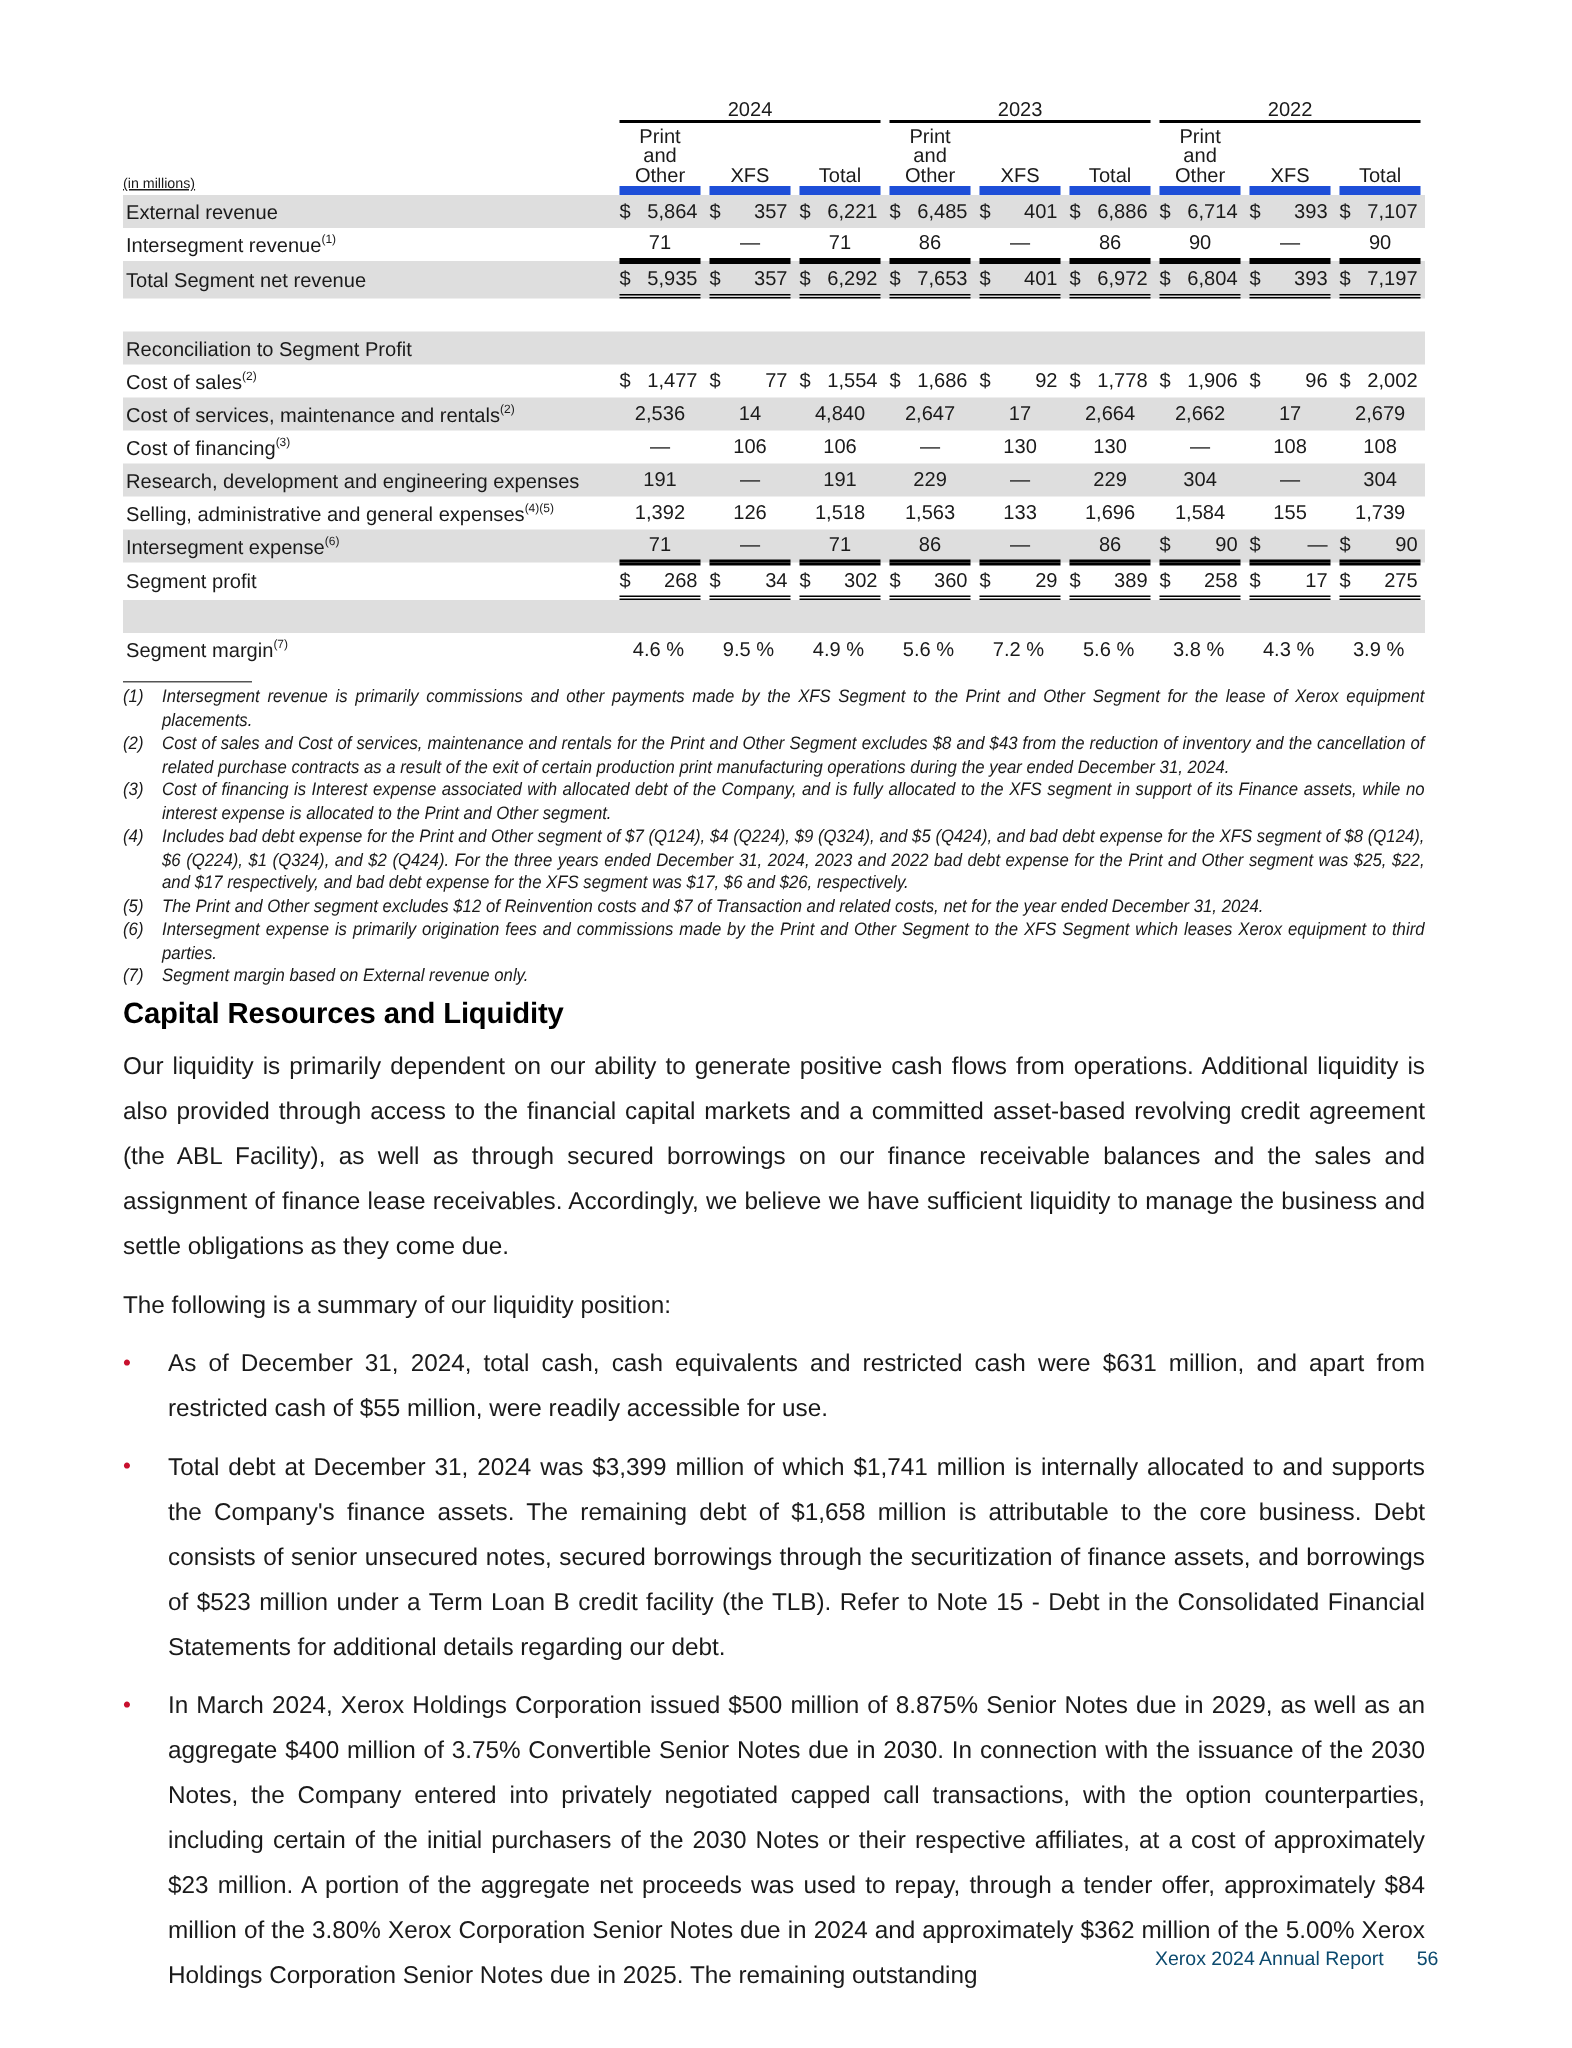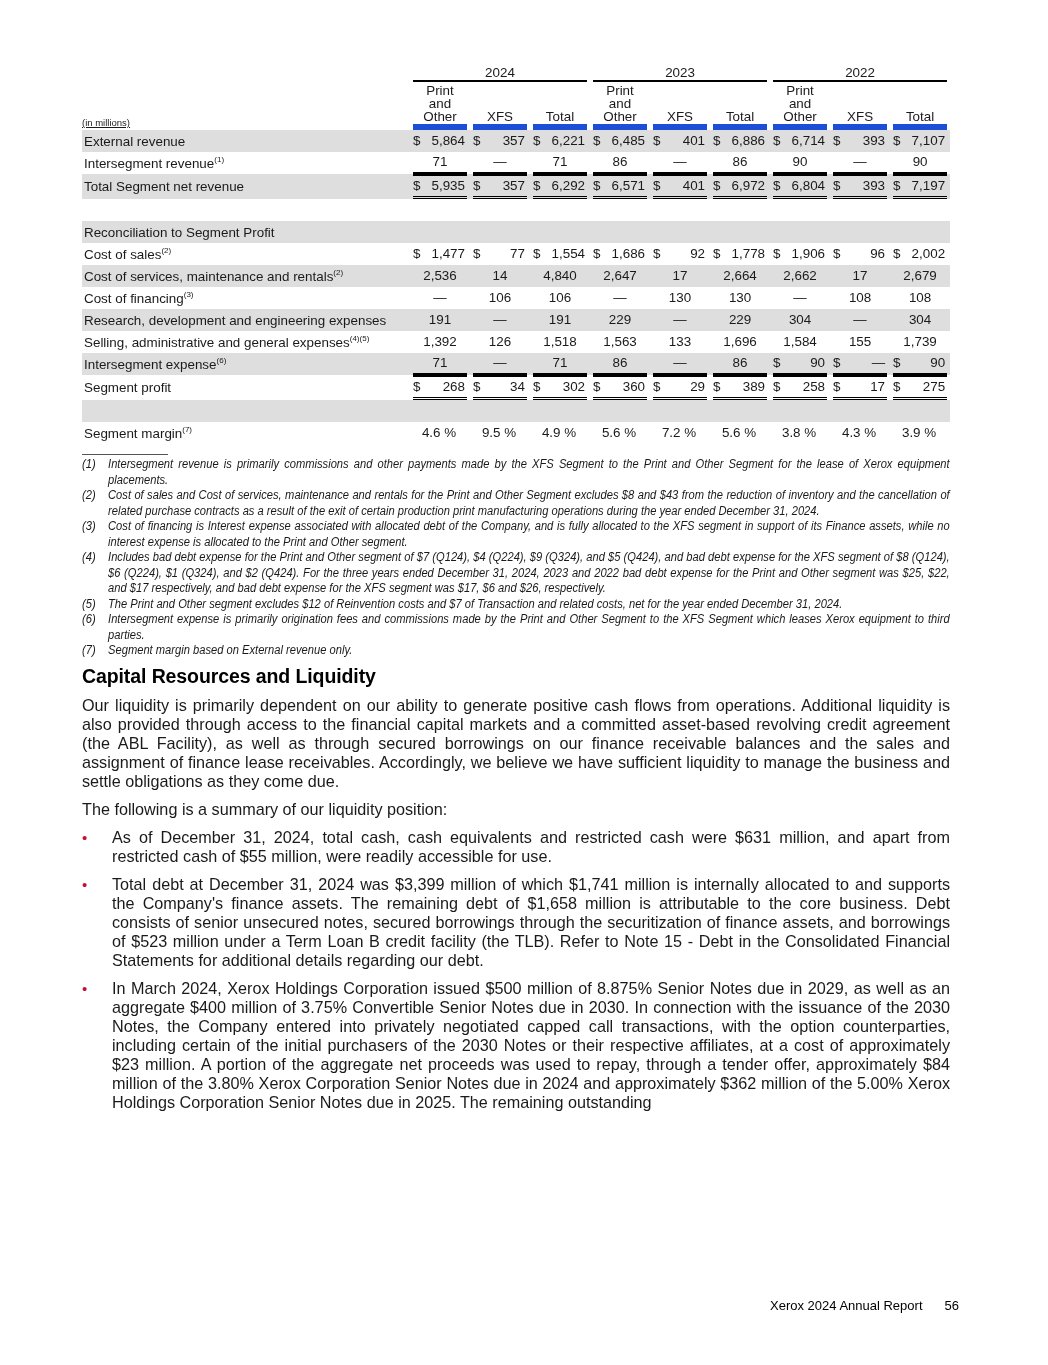--- a/index.html
+++ b/index.html
@@ -35,28 +35,28 @@
   tr.spacer td { height: 22px; }
 
   
   .fn-rule { width: 86px; border-top: 1px solid #555; margin-top: 10px; margin-bottom: 2px; }
   .footnotes { font-family: "Liberation Sans", sans-serif; font-style: italic; font-size: 12px; line-height: 15.5px; transform: scaleX(0.93); transform-origin: left; width: 933px; }
   .fn { display: flex; text-align: justify; }
   .fn .n { width: 28px; flex: none; }
   .fn .t { flex: 1; }
 
   h2.section { color: #000000; font-size: 19.5px; font-weight: bold; margin: 6px 0 8px 0; font-family: "Liberation Sans", sans-serif; letter-spacing: -0.1px; }
-  .body-text { font-size: 16.2px; line-height: 19px; text-align: justify; margin: 0; }
+  .body-text { font-size: 16.2px; line-height: 30px; text-align: justify; margin: 0; }
   p.para { margin: 0 0 9px 0; }
   ul.bullets { list-style: none; padding: 0; margin: 0; }
   ul.bullets li { display: flex; margin-bottom: 9px; }
   ul.bullets .dot { width: 30px; flex: none; color: #c8102e; font-size: 15px; }
   ul.bullets .btxt { flex: 1; }
 
-  .footer { position: absolute; top: 1298px; left: 770px; font-size: 13px; color: #000000; }
+  .footer { position: absolute; top: 1298px; left: 770px; font-size: 13px; color: #0c4a6e; }
   .footer .pg { margin-left: 22px; }
 </style>
 </head>
 <body>
 
 <div class="page">
   <table class="seg">
     <colgroup>
       <col class="c-label">
         <col class="c-num">
@@ -201,21 +201,21 @@
           <td class="num bt bb2">
             <span class="cell dollar"><span class="sym">$</span><span>5,935</span></span>
           </td>
           <td class="num bt bb2">
             <span class="cell dollar"><span class="sym">$</span><span>357</span></span>
           </td>
           <td class="num bt bb2">
             <span class="cell dollar"><span class="sym">$</span><span>6,292</span></span>
           </td>
           <td class="num bt bb2">
-            <span class="cell dollar"><span class="sym">$</span><span>6,571</span></span>
+            <span class="cell dollar"><span class="sym">$</span><span>7,653</span></span>
           </td>
           <td class="num bt bb2">
             <span class="cell dollar"><span class="sym">$</span><span>401</span></span>
           </td>
           <td class="num bt bb2">
             <span class="cell dollar"><span class="sym">$</span><span>6,972</span></span>
           </td>
           <td class="num bt bb2">
             <span class="cell dollar"><span class="sym">$</span><span>6,804</span></span>
           </td>

